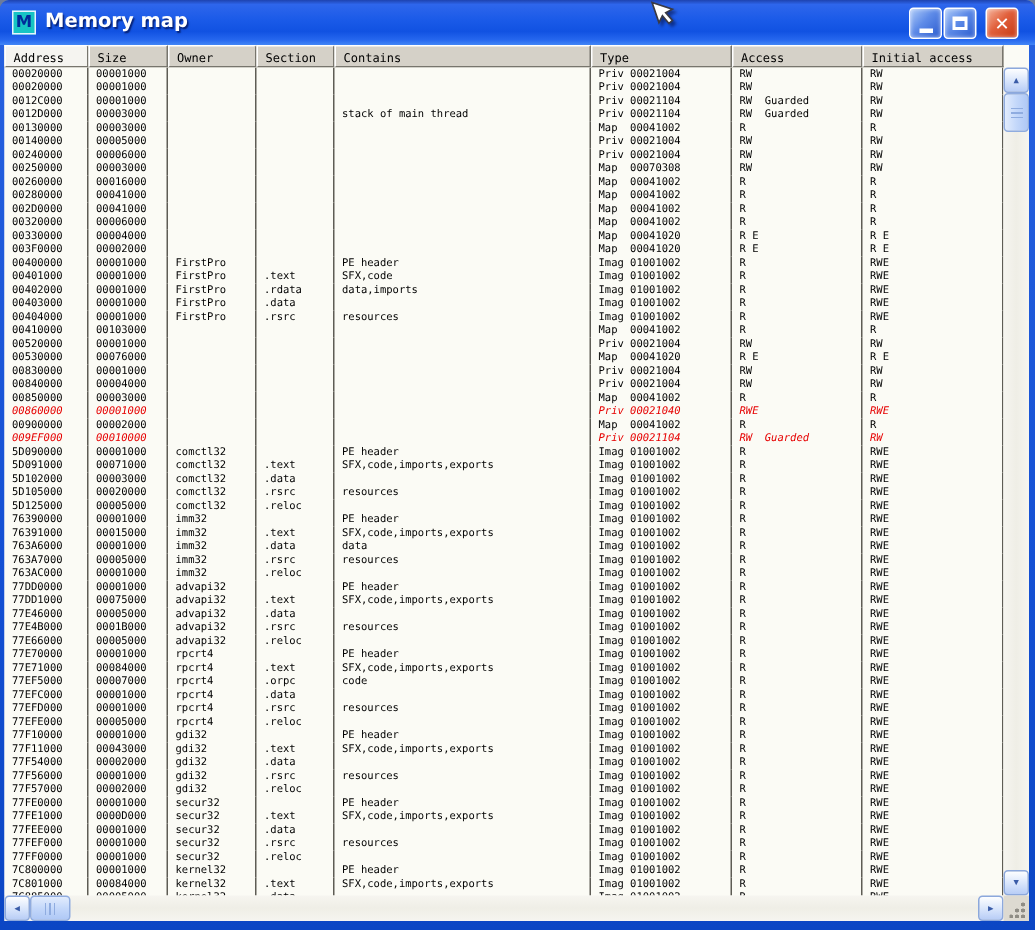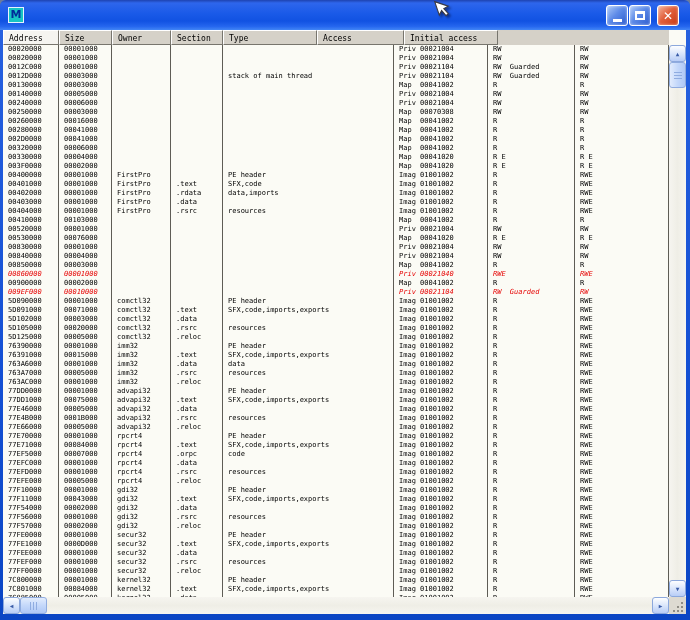--- a/index.html
+++ b/index.html
@@ -136,37 +136,39 @@
     filter:drop-shadow(2px 2px 1px rgba(0,0,30,.45));
   }
 </style>
 </head>
 <body>
 
 <div class="window">
 
   <div class="titlebar">
     <div class="app-icon">M</div>
+    <div class="title-text">Memory map</div>
     <div class="tb-btn min">
       <div class="glyph-min"></div>
     </div>
     <div class="tb-btn max">
       <div class="glyph-max"></div>
     </div>
     <div class="tb-btn close">
       <span>✕</span>
     </div>
   </div>
 
   <div class="frame">
     <div class="header-row">
         <div class="hcell c0 sorted">Address</div>
         <div class="hcell c1">Size</div>
         <div class="hcell c2">Owner</div>
         <div class="hcell c3">Section</div>
+        <div class="hcell c4">Contains</div>
         <div class="hcell c5">Type</div>
         <div class="hcell c6">Access</div>
         <div class="hcell c7">Initial access</div>
       </div>
     <div class="viewport">
         <div class="trow">
           <div class="tcell c0">00020000</div>
           <div class="tcell c1">00001000</div>
           <div class="tcell c2"></div>
           <div class="tcell c3"></div>

